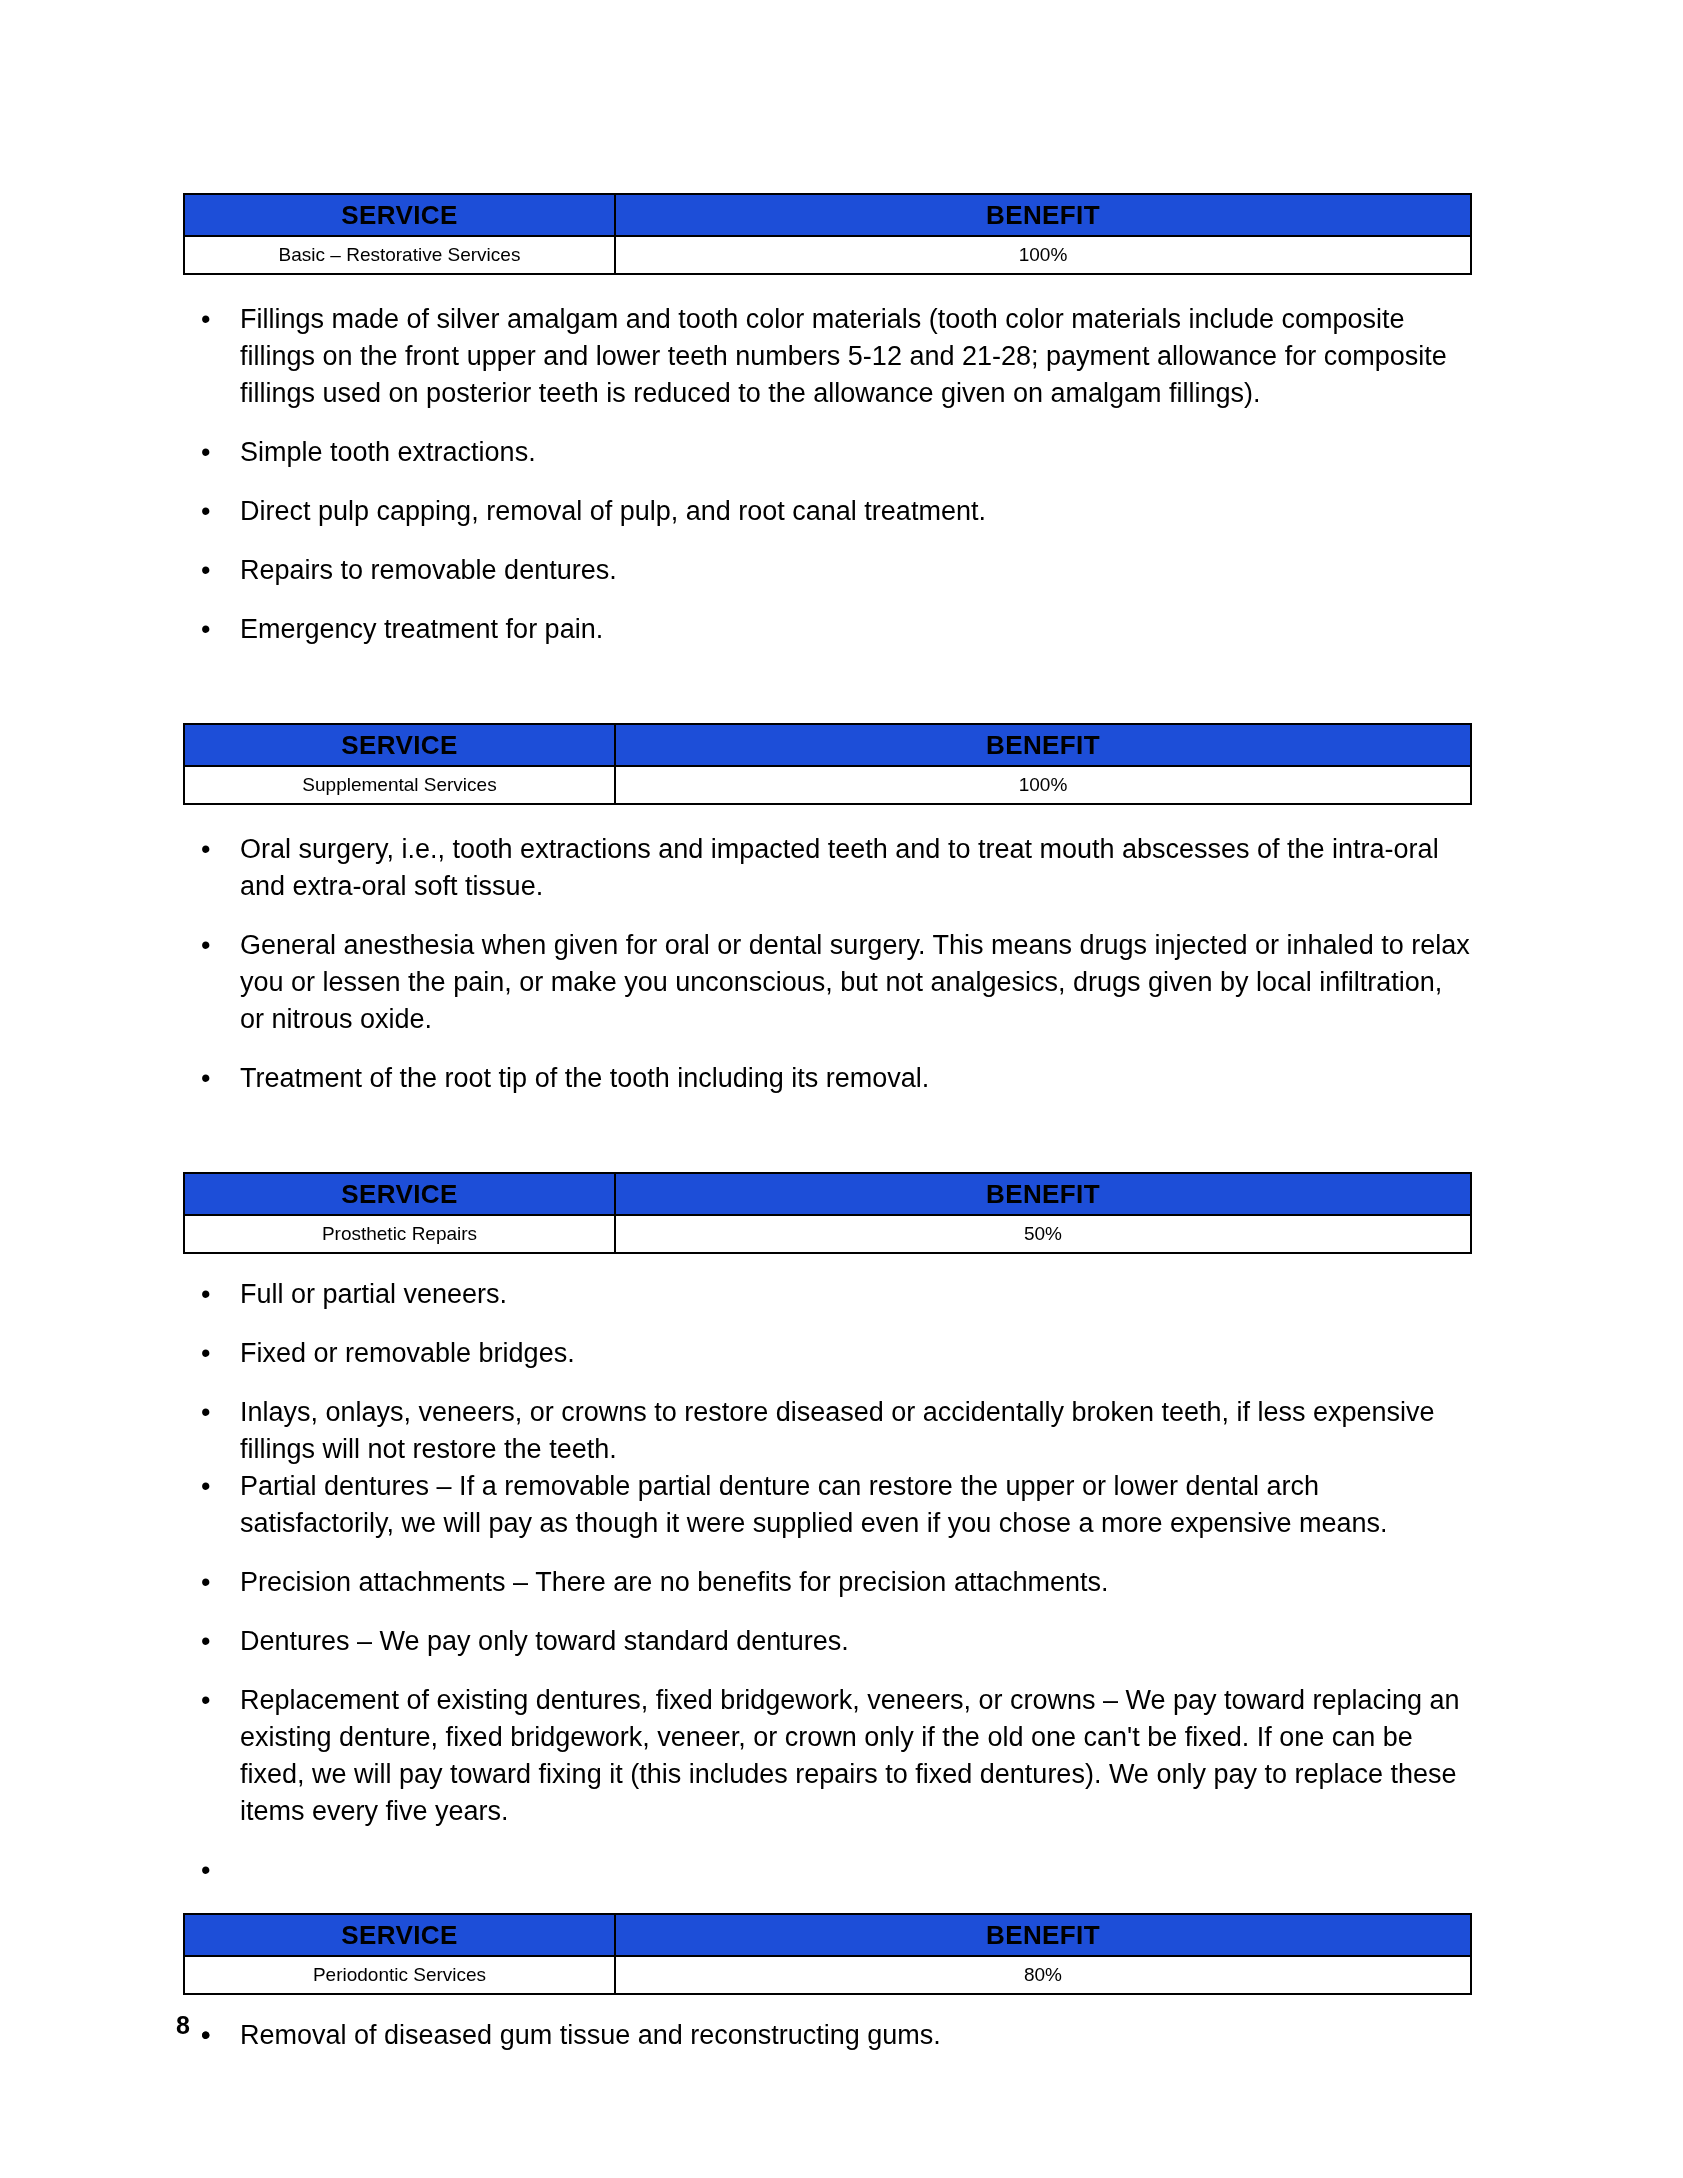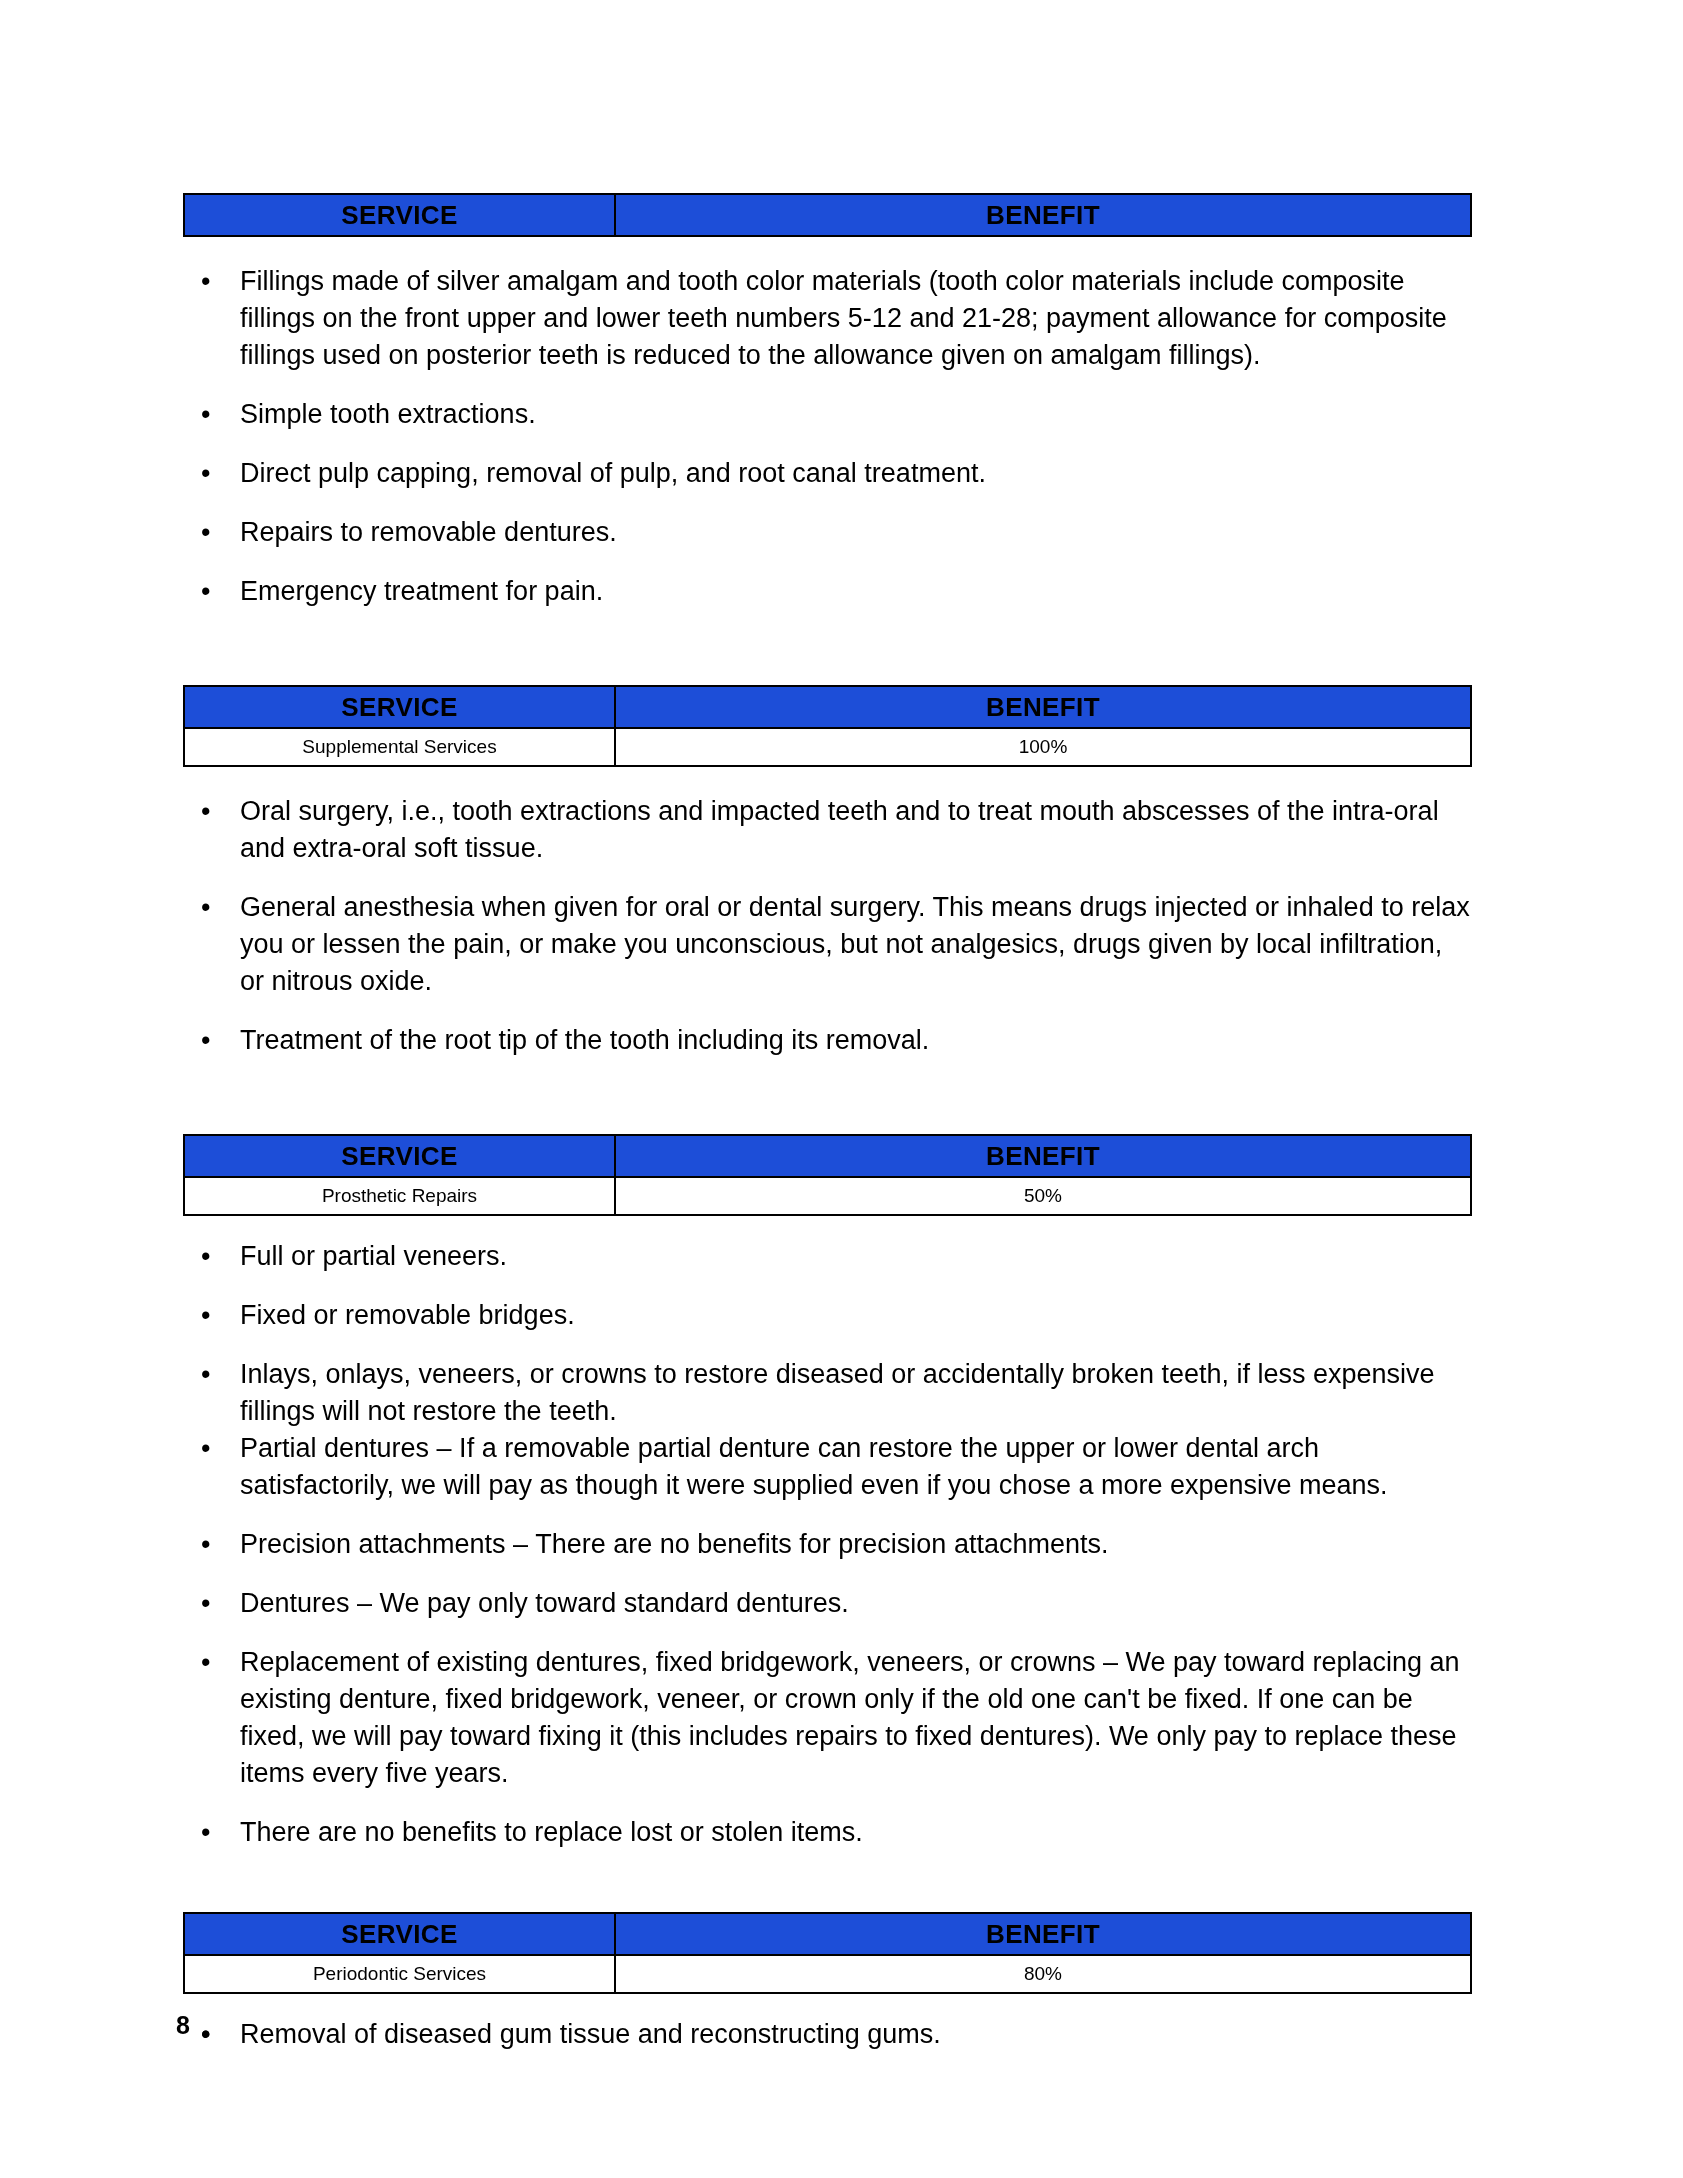--- a/index.html
+++ b/index.html
@@ -118,20 +118,24 @@
     <table class="benefit-table">
       <colgroup>
           <col class="col-service">
           <col class="col-benefit">
         </colgroup>
       <tbody>
         <tr>
           <td class="hdr-cell">SERVICE</td>
           <td class="hdr-cell">BENEFIT</td>
         </tr>
+        <tr>
+          <td class="body-cell">Basic – Restorative Services</td>
+          <td class="body-cell">100%</td>
+        </tr>
       </tbody>
     </table>
 
     <ul class="bullets list-block">
       <li><span class="dot">•</span><span>Fillings made of silver amalgam and tooth color materials (tooth color materials include composite fillings on the front upper and lower teeth numbers 5-12 and 21-28; payment allowance for composite fillings used on posterior teeth is reduced to the allowance given on amalgam fillings).</span></li>
       <li><span class="dot">•</span><span>Simple tooth extractions.</span></li>
       <li><span class="dot">•</span><span>Direct pulp capping, removal of pulp, and root canal treatment.</span></li>
       <li><span class="dot">•</span><span>Repairs to removable dentures.</span></li>
       <li><span class="dot">•</span><span>Emergency treatment for pain.</span></li>
     </ul>
@@ -185,21 +189,21 @@
       <li><span class="dot">•</span><span>Fixed or removable bridges.</span></li>
       <li><span class="dot">•</span><span>Inlays, onlays, veneers, or crowns to restore diseased or accidentally broken teeth, if less expensive fillings will not restore the teeth.</span></li>
     </ul>
 
 
     <ul class="bullets">
       <li><span class="dot">•</span><span>Partial dentures – If a removable partial denture can restore the upper or lower dental arch satisfactorily, we will pay as though it were supplied even if you chose a more expensive means.</span></li>
       <li><span class="dot">•</span><span>Precision attachments – There are no benefits for precision attachments.</span></li>
       <li><span class="dot">•</span><span>Dentures – We pay only toward standard dentures.</span></li>
       <li><span class="dot">•</span><span>Replacement of existing dentures, fixed bridgework, veneers, or crowns – We pay toward replacing an existing denture, fixed bridgework, veneer, or crown only if the old one can't be fixed.   If one can be fixed, we will pay toward fixing it (this includes repairs to fixed dentures). We only pay to replace these items every five years.</span></li>
-      <li><span class="dot">•</span><span>There are no benefits to replace lost or stolen items.</span></li>
+      <li><span class="dot">•</span></li>
     </ul>
 
     <div class="gap-md"></div>
 
     <table class="benefit-table">
       <colgroup>
           <col class="col-service">
           <col class="col-benefit">
         </colgroup>
       <tbody>

